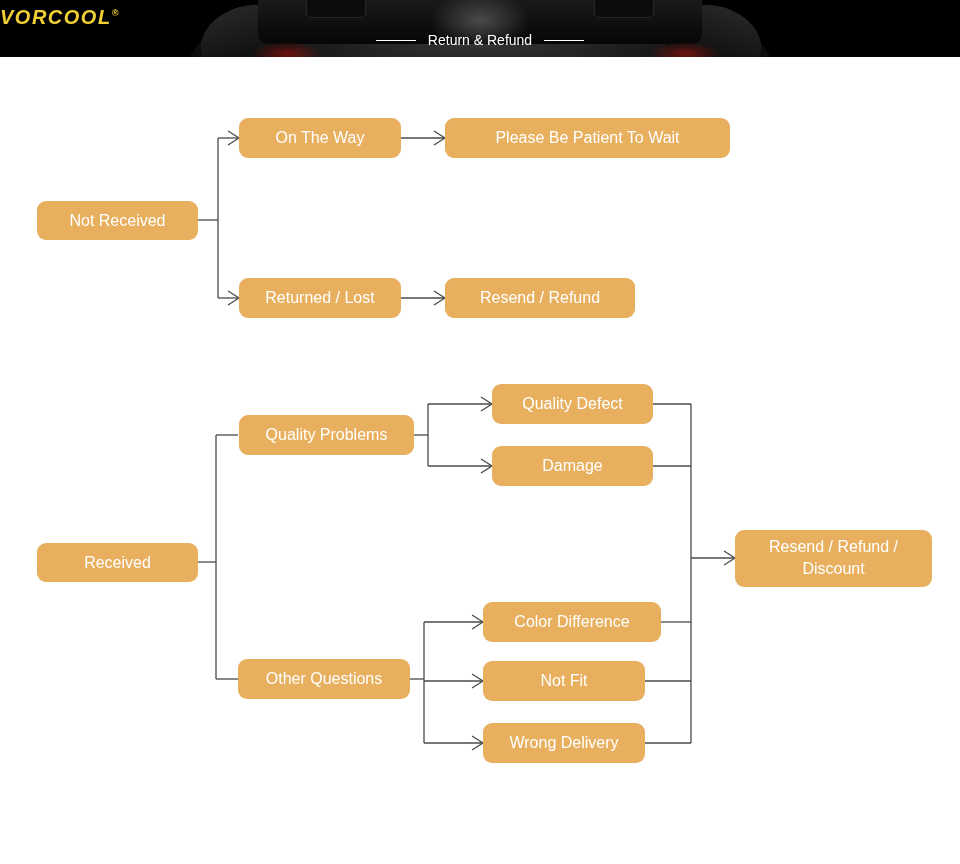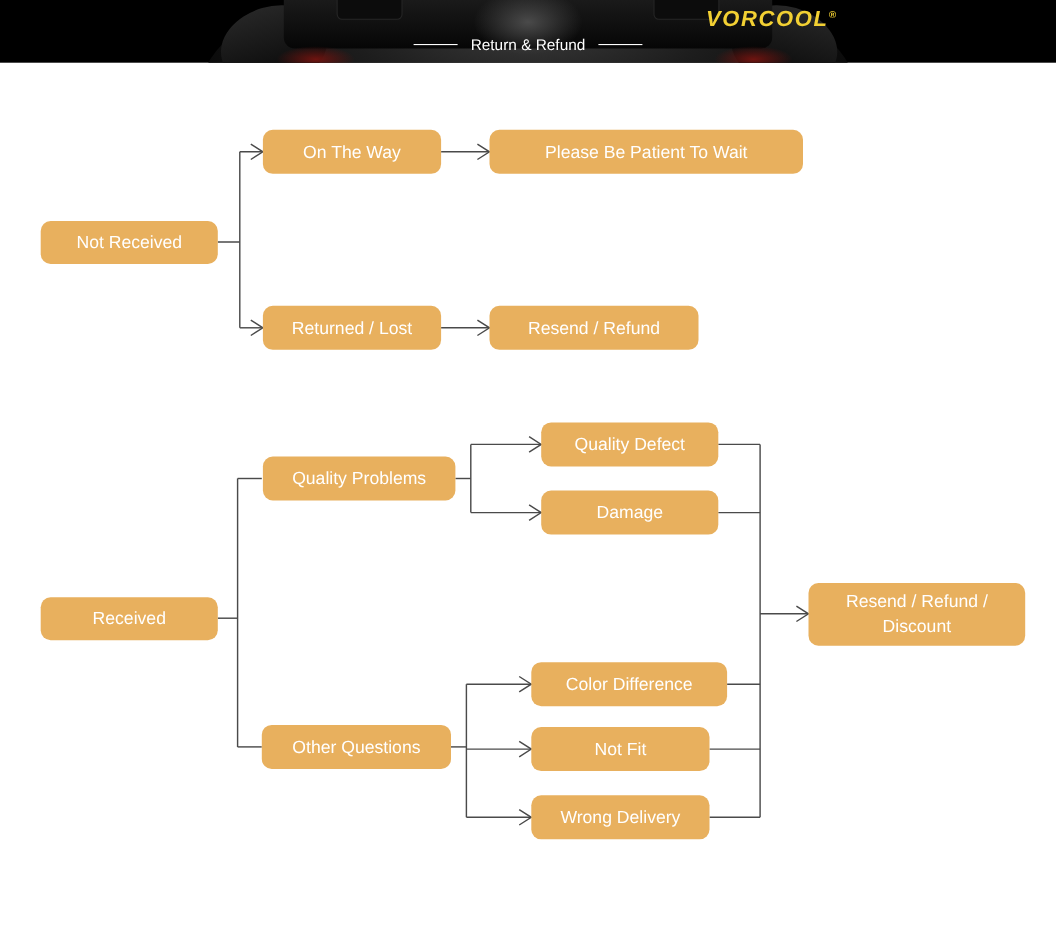--- a/index.html
+++ b/index.html
@@ -68,21 +68,21 @@
     background: radial-gradient(ellipse,#6e1410 0%, rgba(60,8,6,0) 72%);
     border-radius: 50%;
   }
   .prod-red.l { left: 252px; }
   .prod-red.r { left: 650px; }
 
   #logo {
     position: absolute;
     left: 0; top: 2px;
     width: 760px;
-    text-align: right;
+    text-align: left;
     font-size: 20px;
     font-weight: bold;
     font-style: italic;
     letter-spacing: 1.5px;
     color: #f2d033;
     line-height: 22px;
     z-index: 4;
     white-space: nowrap;
   }
   #logo .reg {

